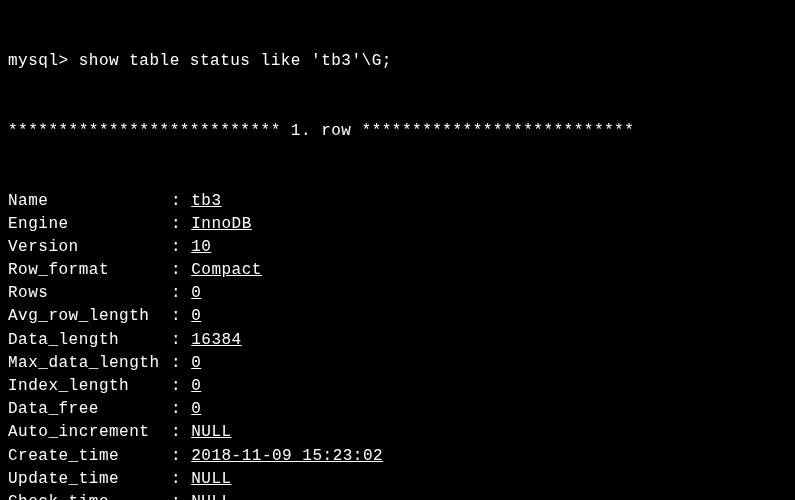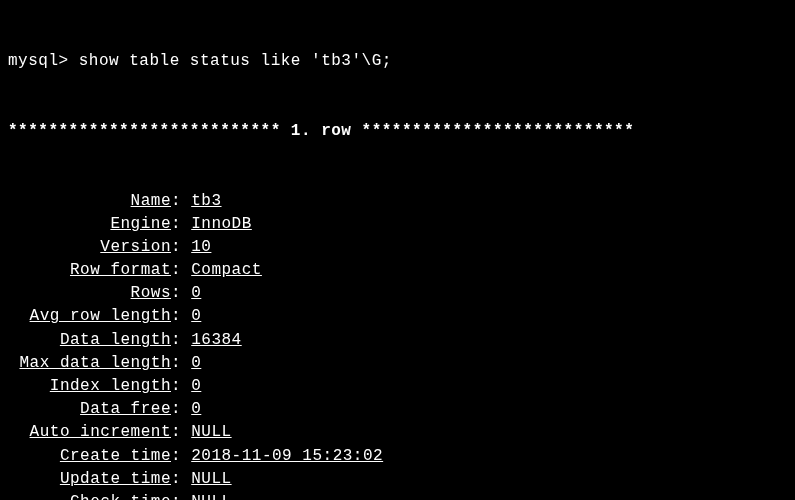--- a/index.html
+++ b/index.html
@@ -27,32 +27,29 @@
     }
     .prompt {
       white-space: pre;
     }
     .command {
       white-space: pre;
       text-align: center;
     }
     .separator-line {
       white-space: pre;
-      font-weight: bold;
     }
     .field-row {
       display: flex;
       white-space: pre;
     }
     .field-label {
       display: inline-block;
       width: 163px;
-      text-align: right;
       white-space: pre;
-      text-decoration: underline;
     }
     .field-sep {
       white-space: pre;
     }
     .field-value {
       white-space: pre;
       text-decoration: underline;
     }
   </style>
 </head>

